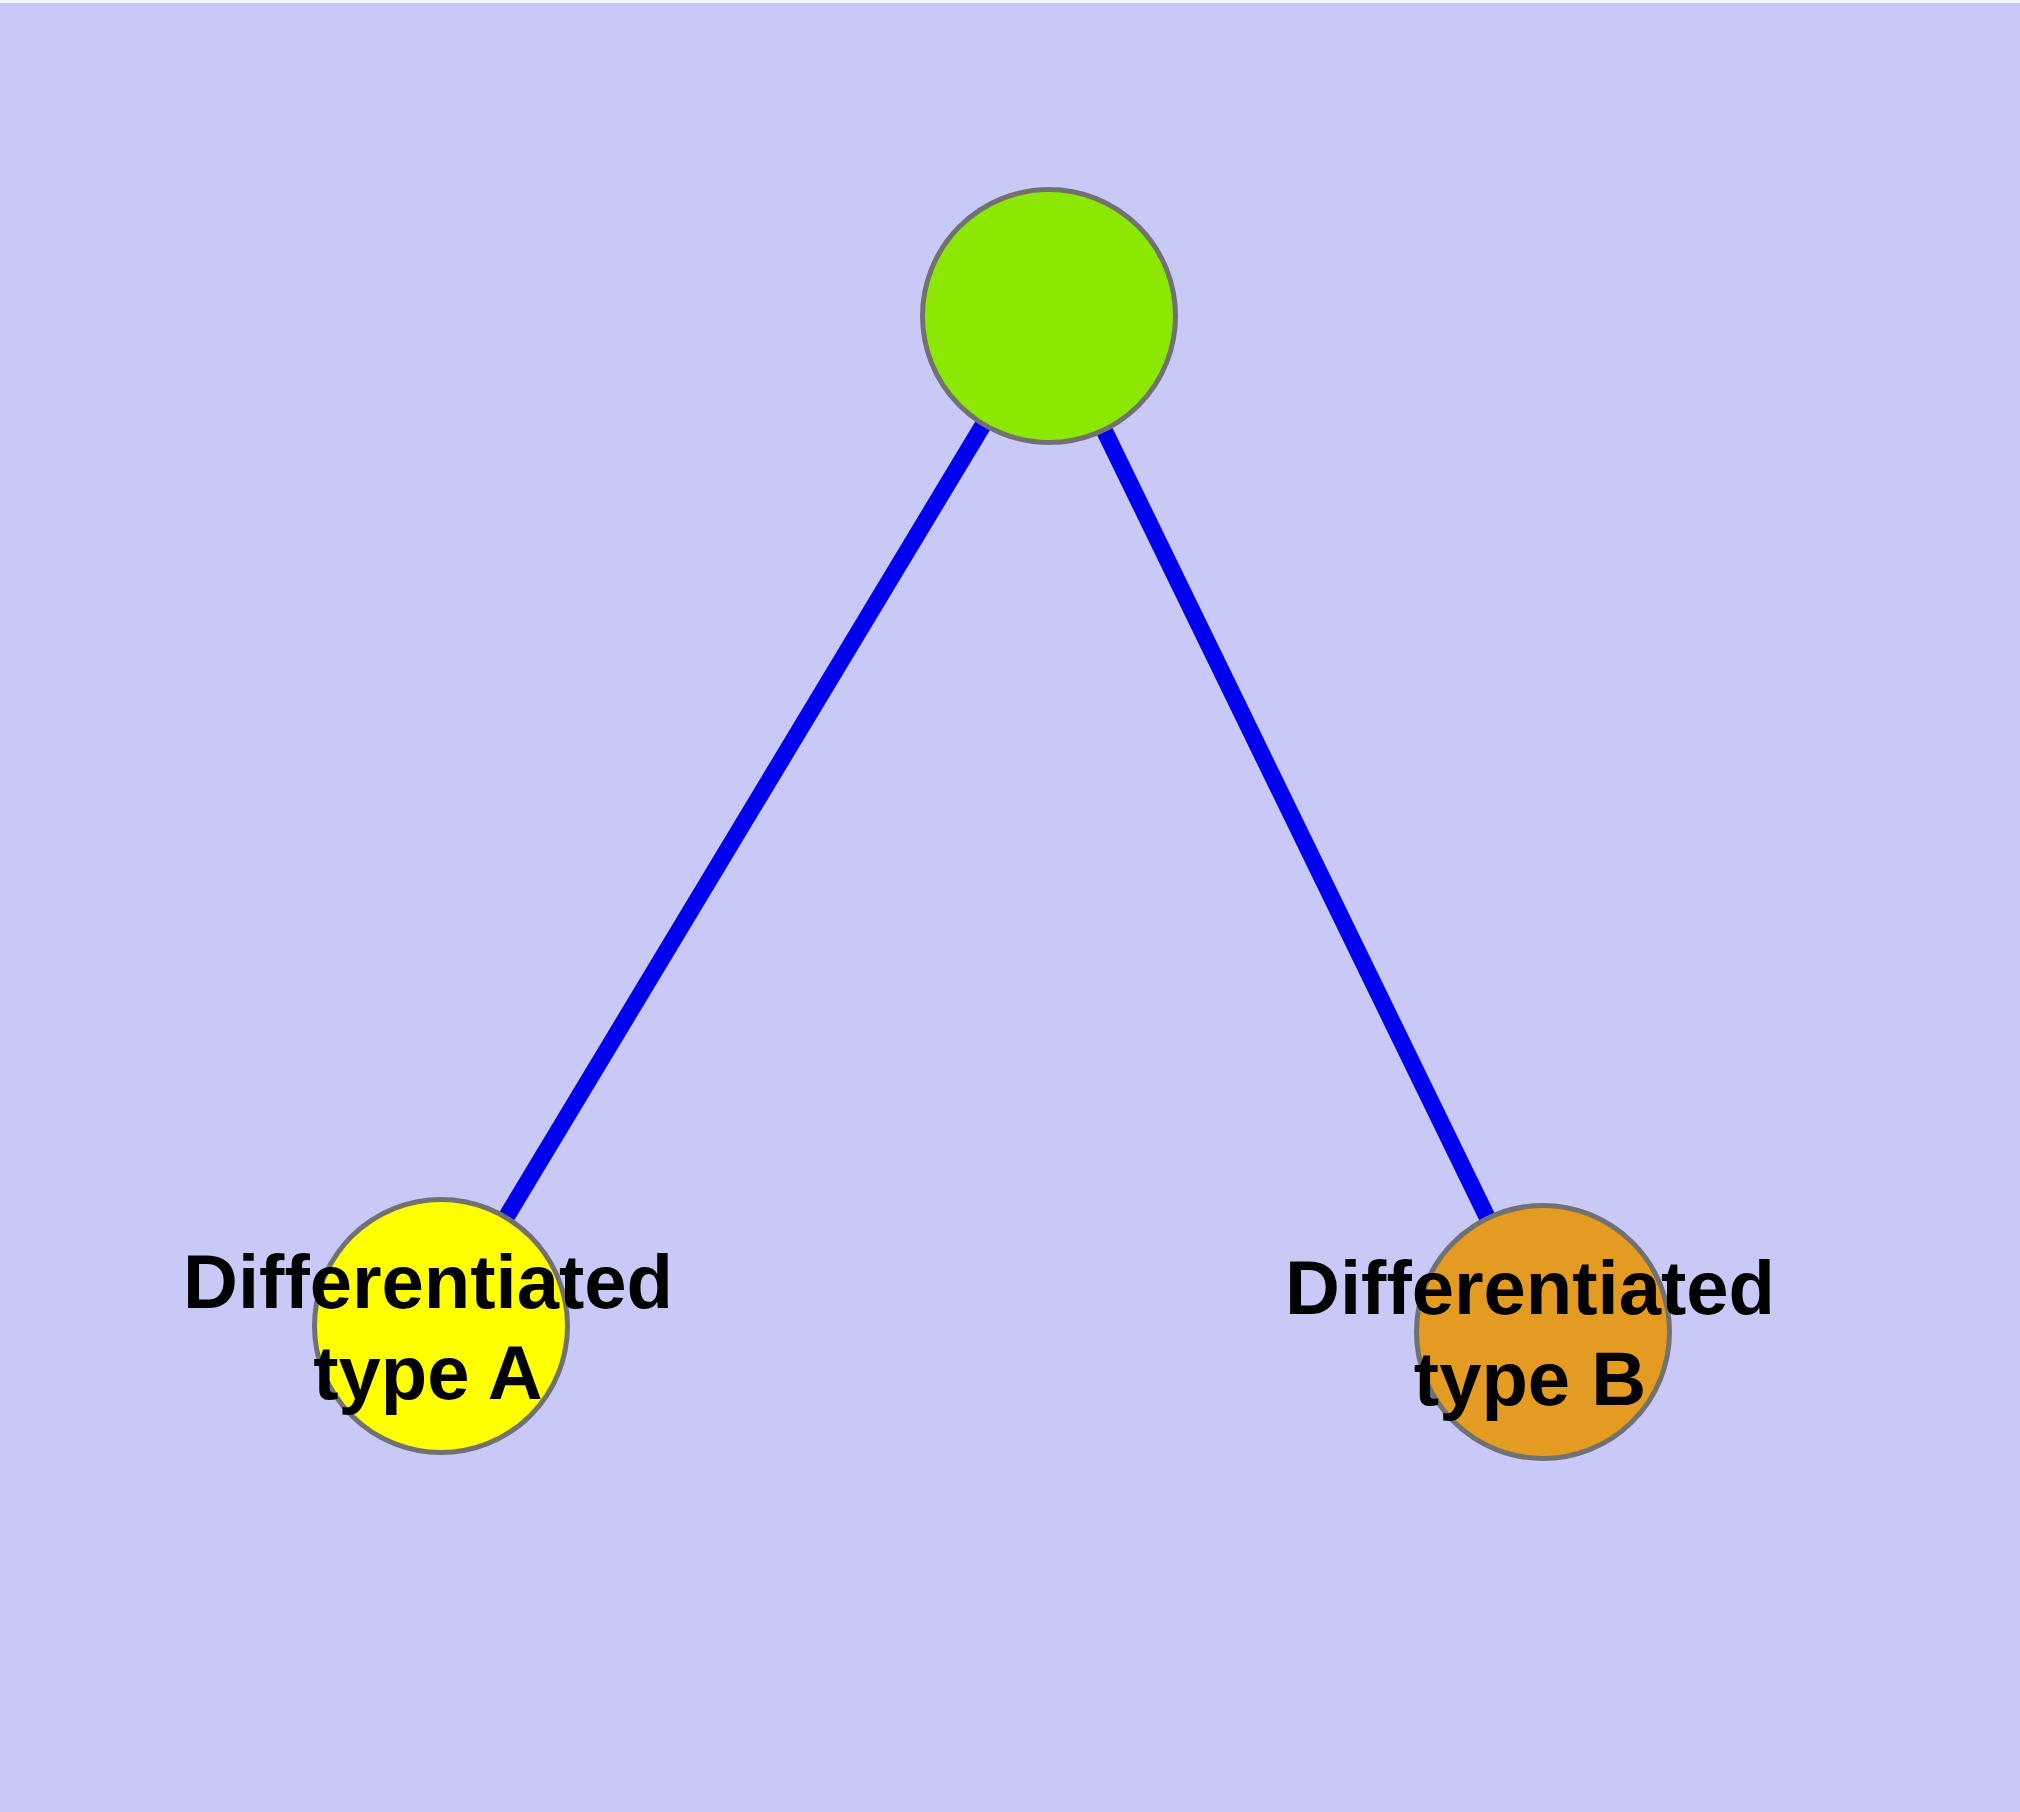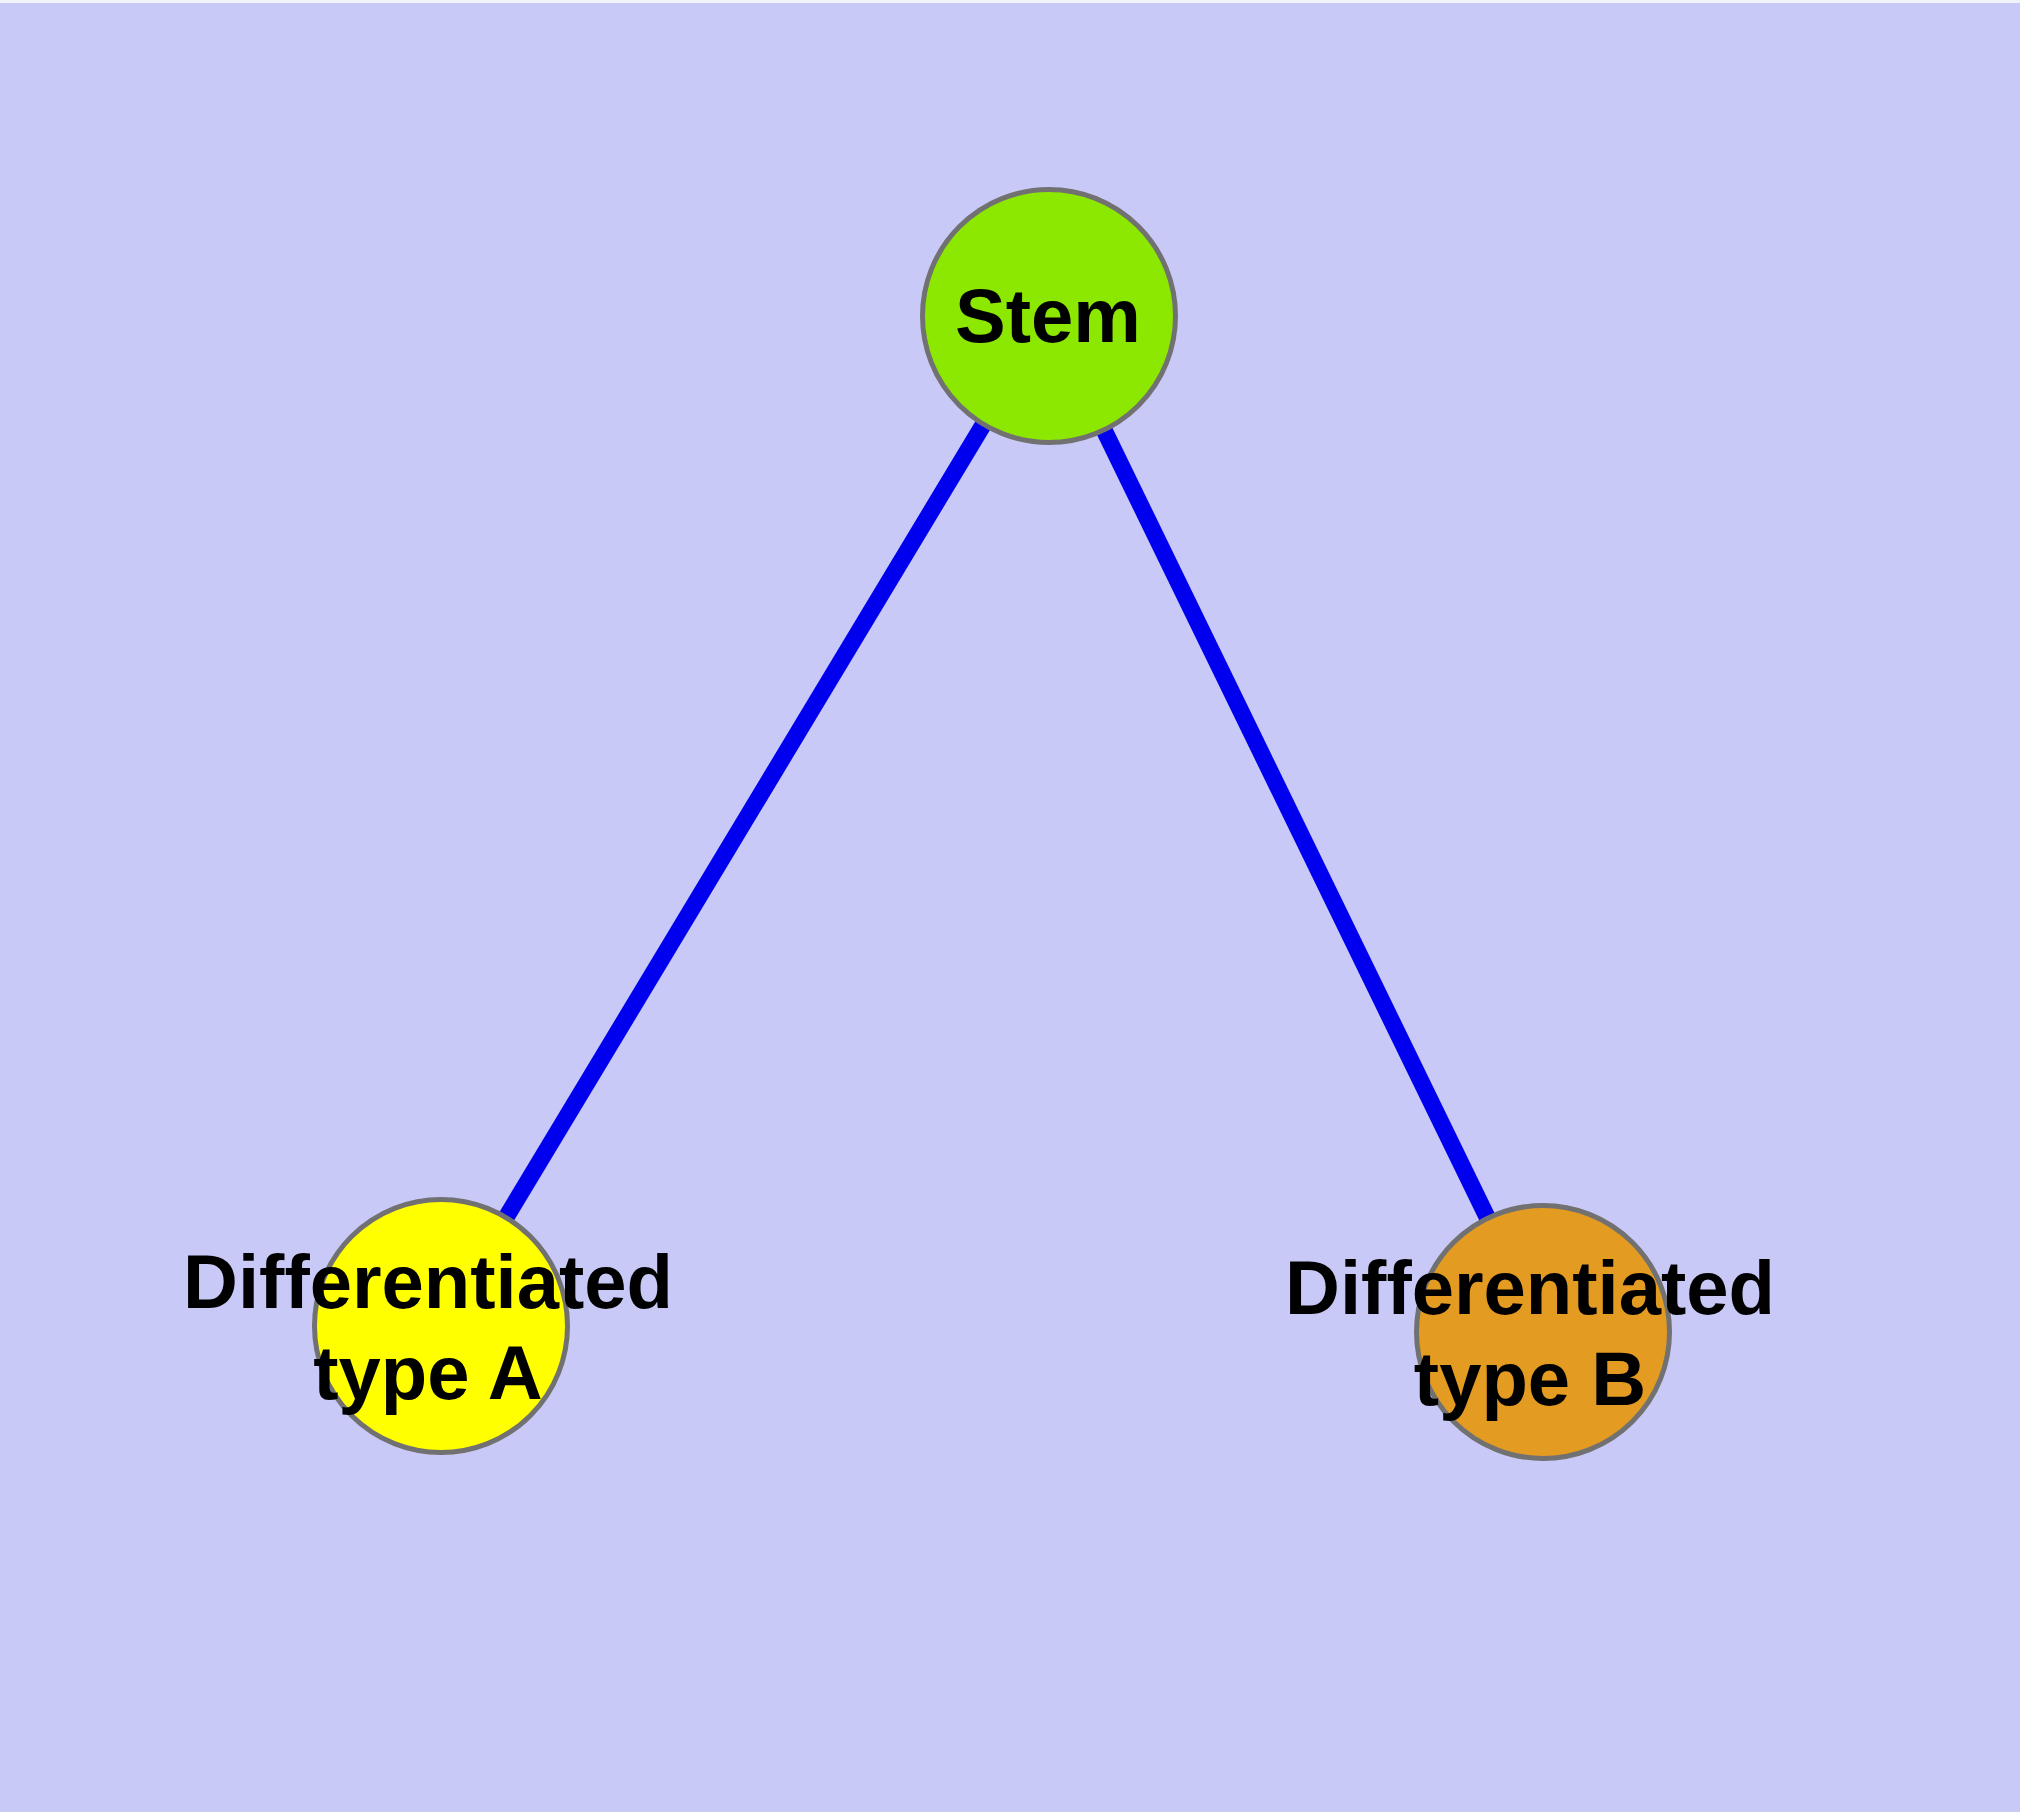--- a/index.html
+++ b/index.html
@@ -68,21 +68,20 @@
     <line x1="1237" y1="373" x2="520" y2="1564" stroke-width="20" style="stroke: rgb(0, 0, 238);"></line>
     <line x1="1237" y1="373" x2="1820" y2="1571" stroke-width="20" style="stroke: rgb(0, 0, 238);"></line>
   </svg>
 
   <div class="node node-stem" style="background-color: rgb(140, 232, 0); border-color: rgb(113, 113, 113);"></div>
 
   <div class="node node-type-a" style="background-color: rgb(255, 255, 0); border-color: rgb(113, 113, 113);"></div>
 
   <div class="node node-type-b" style="background-color: rgb(228, 155, 34); border-color: rgb(113, 113, 113);"></div>
 
-  <div class="node-label label-stem" style="color: rgb(0, 0, 0);">Stem</div>
 
   <div class="node-label label-type-a" style="color: rgb(0, 0, 0);">Differentiated
 type A</div>
 
   <div class="node-label label-type-b" style="color: rgb(0, 0, 0);">Differentiated
 type B</div>
 
 </div>
 
 

